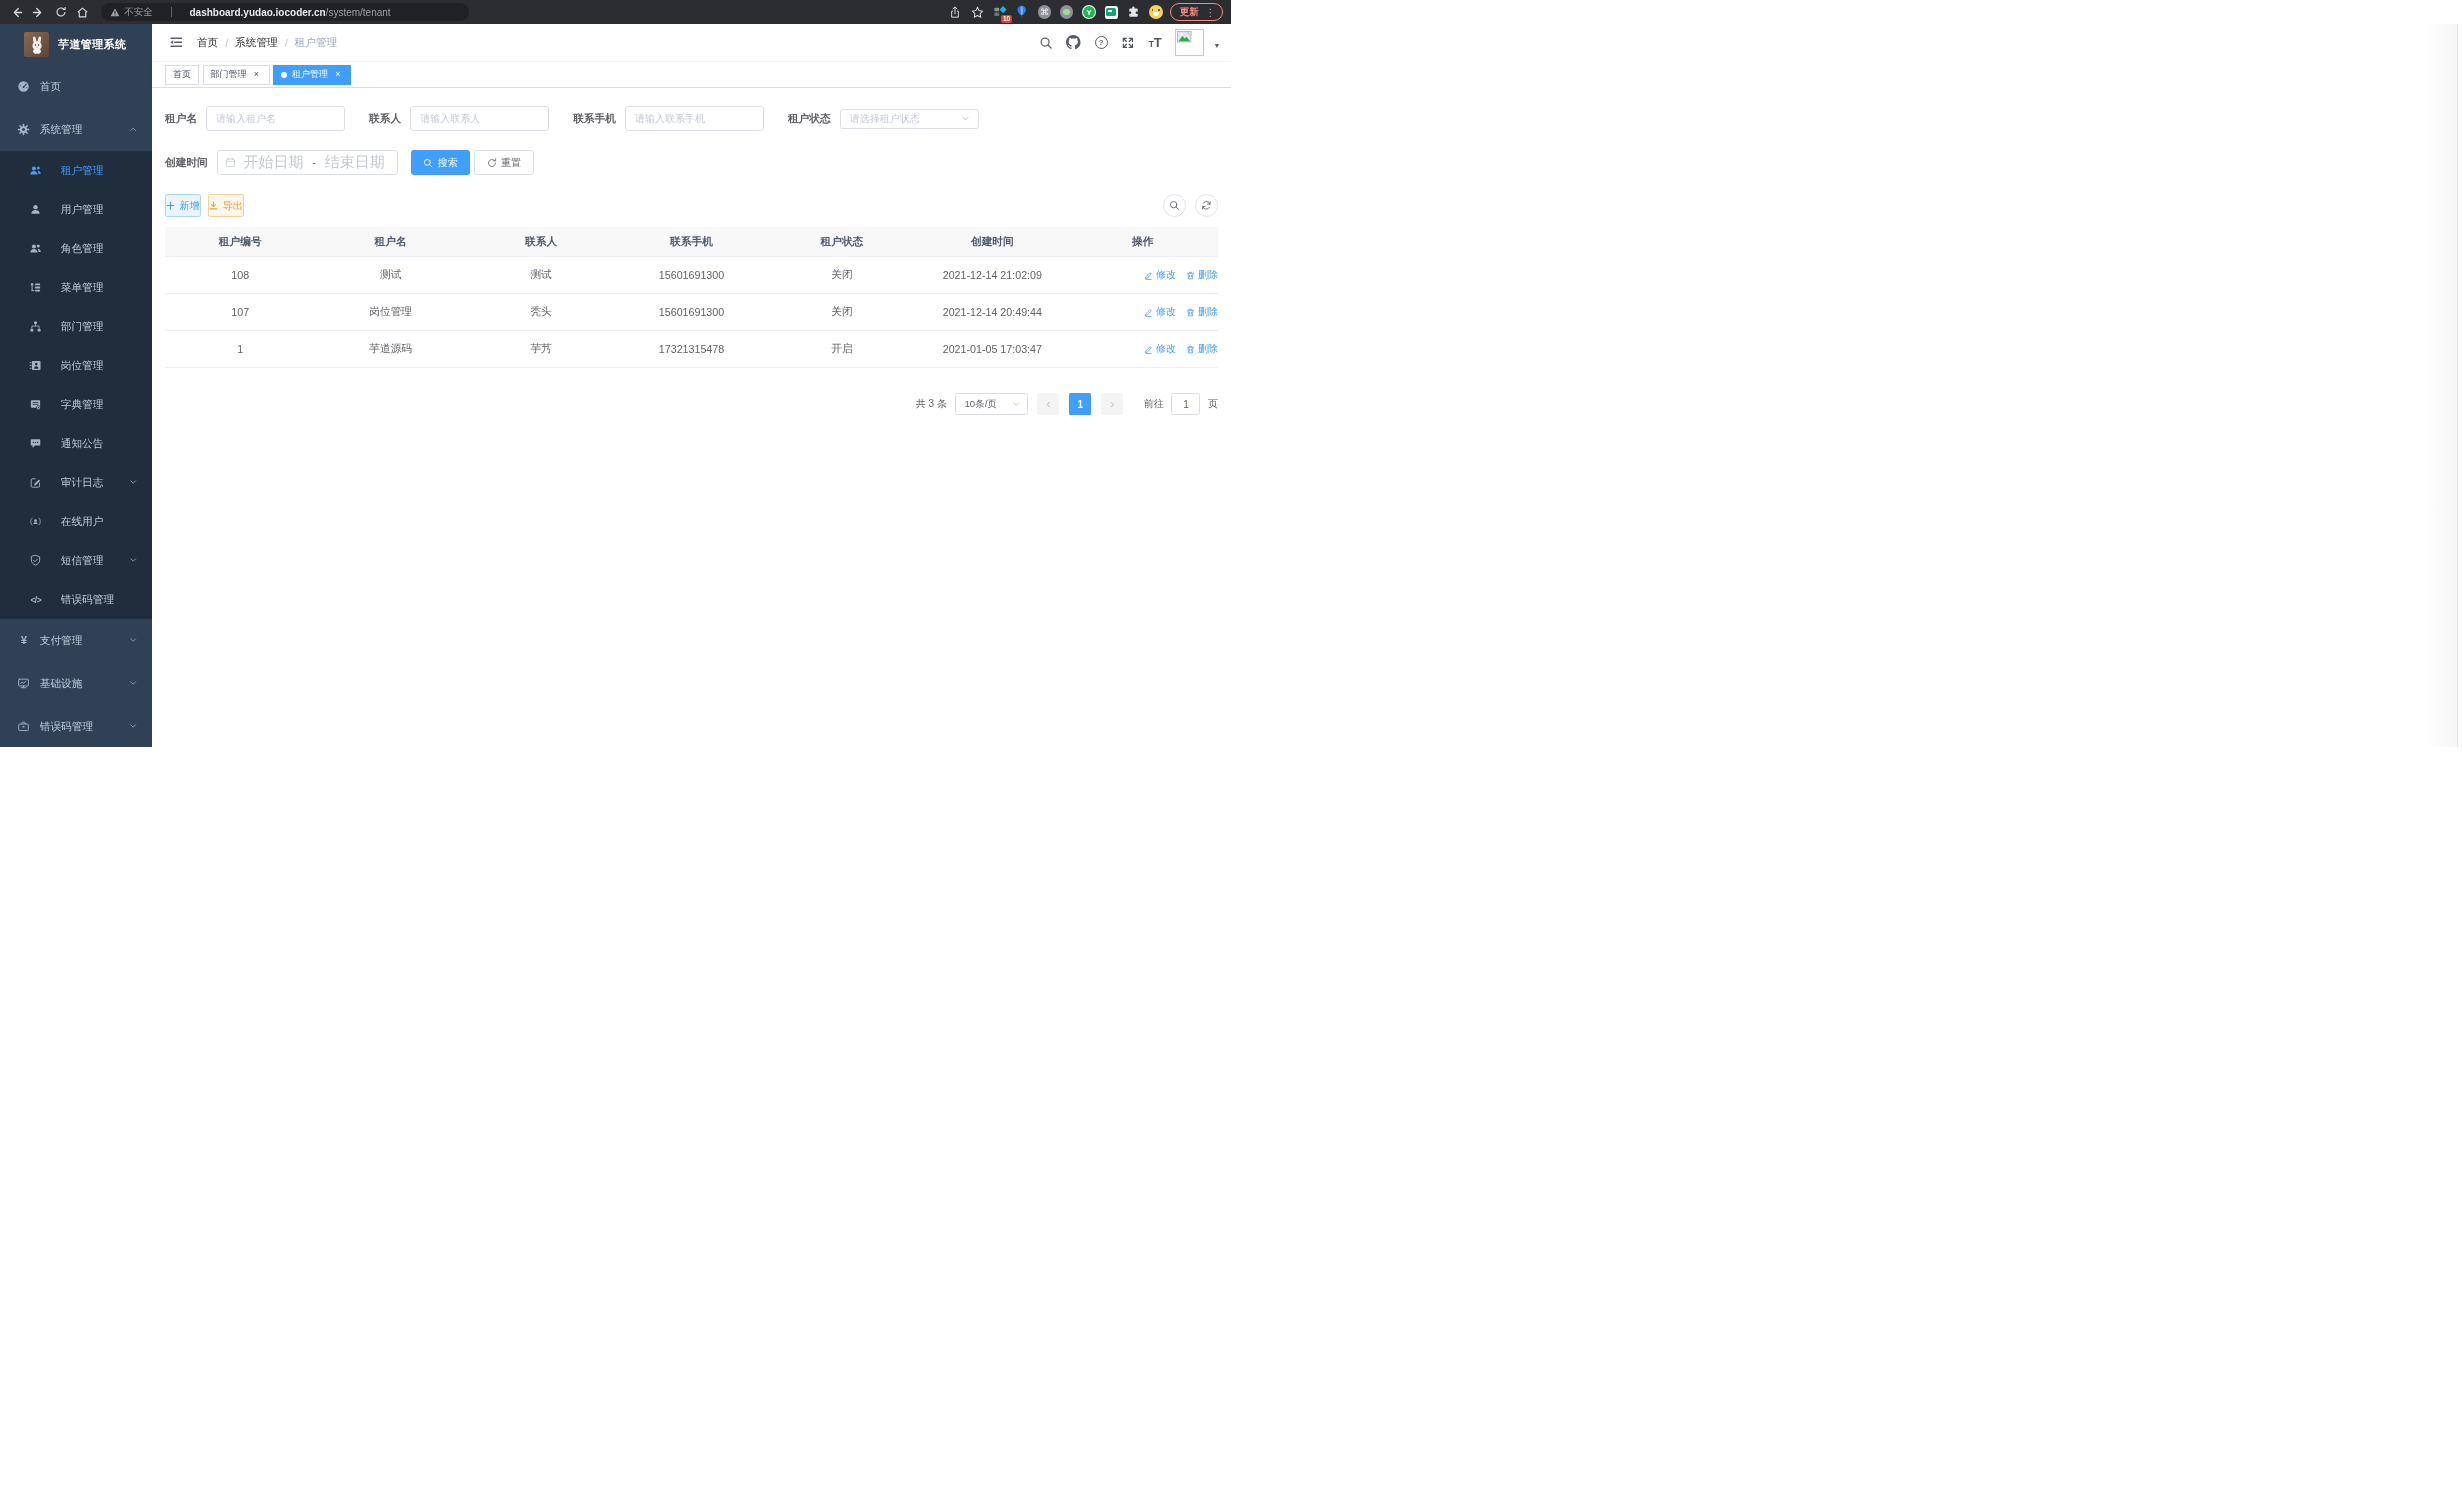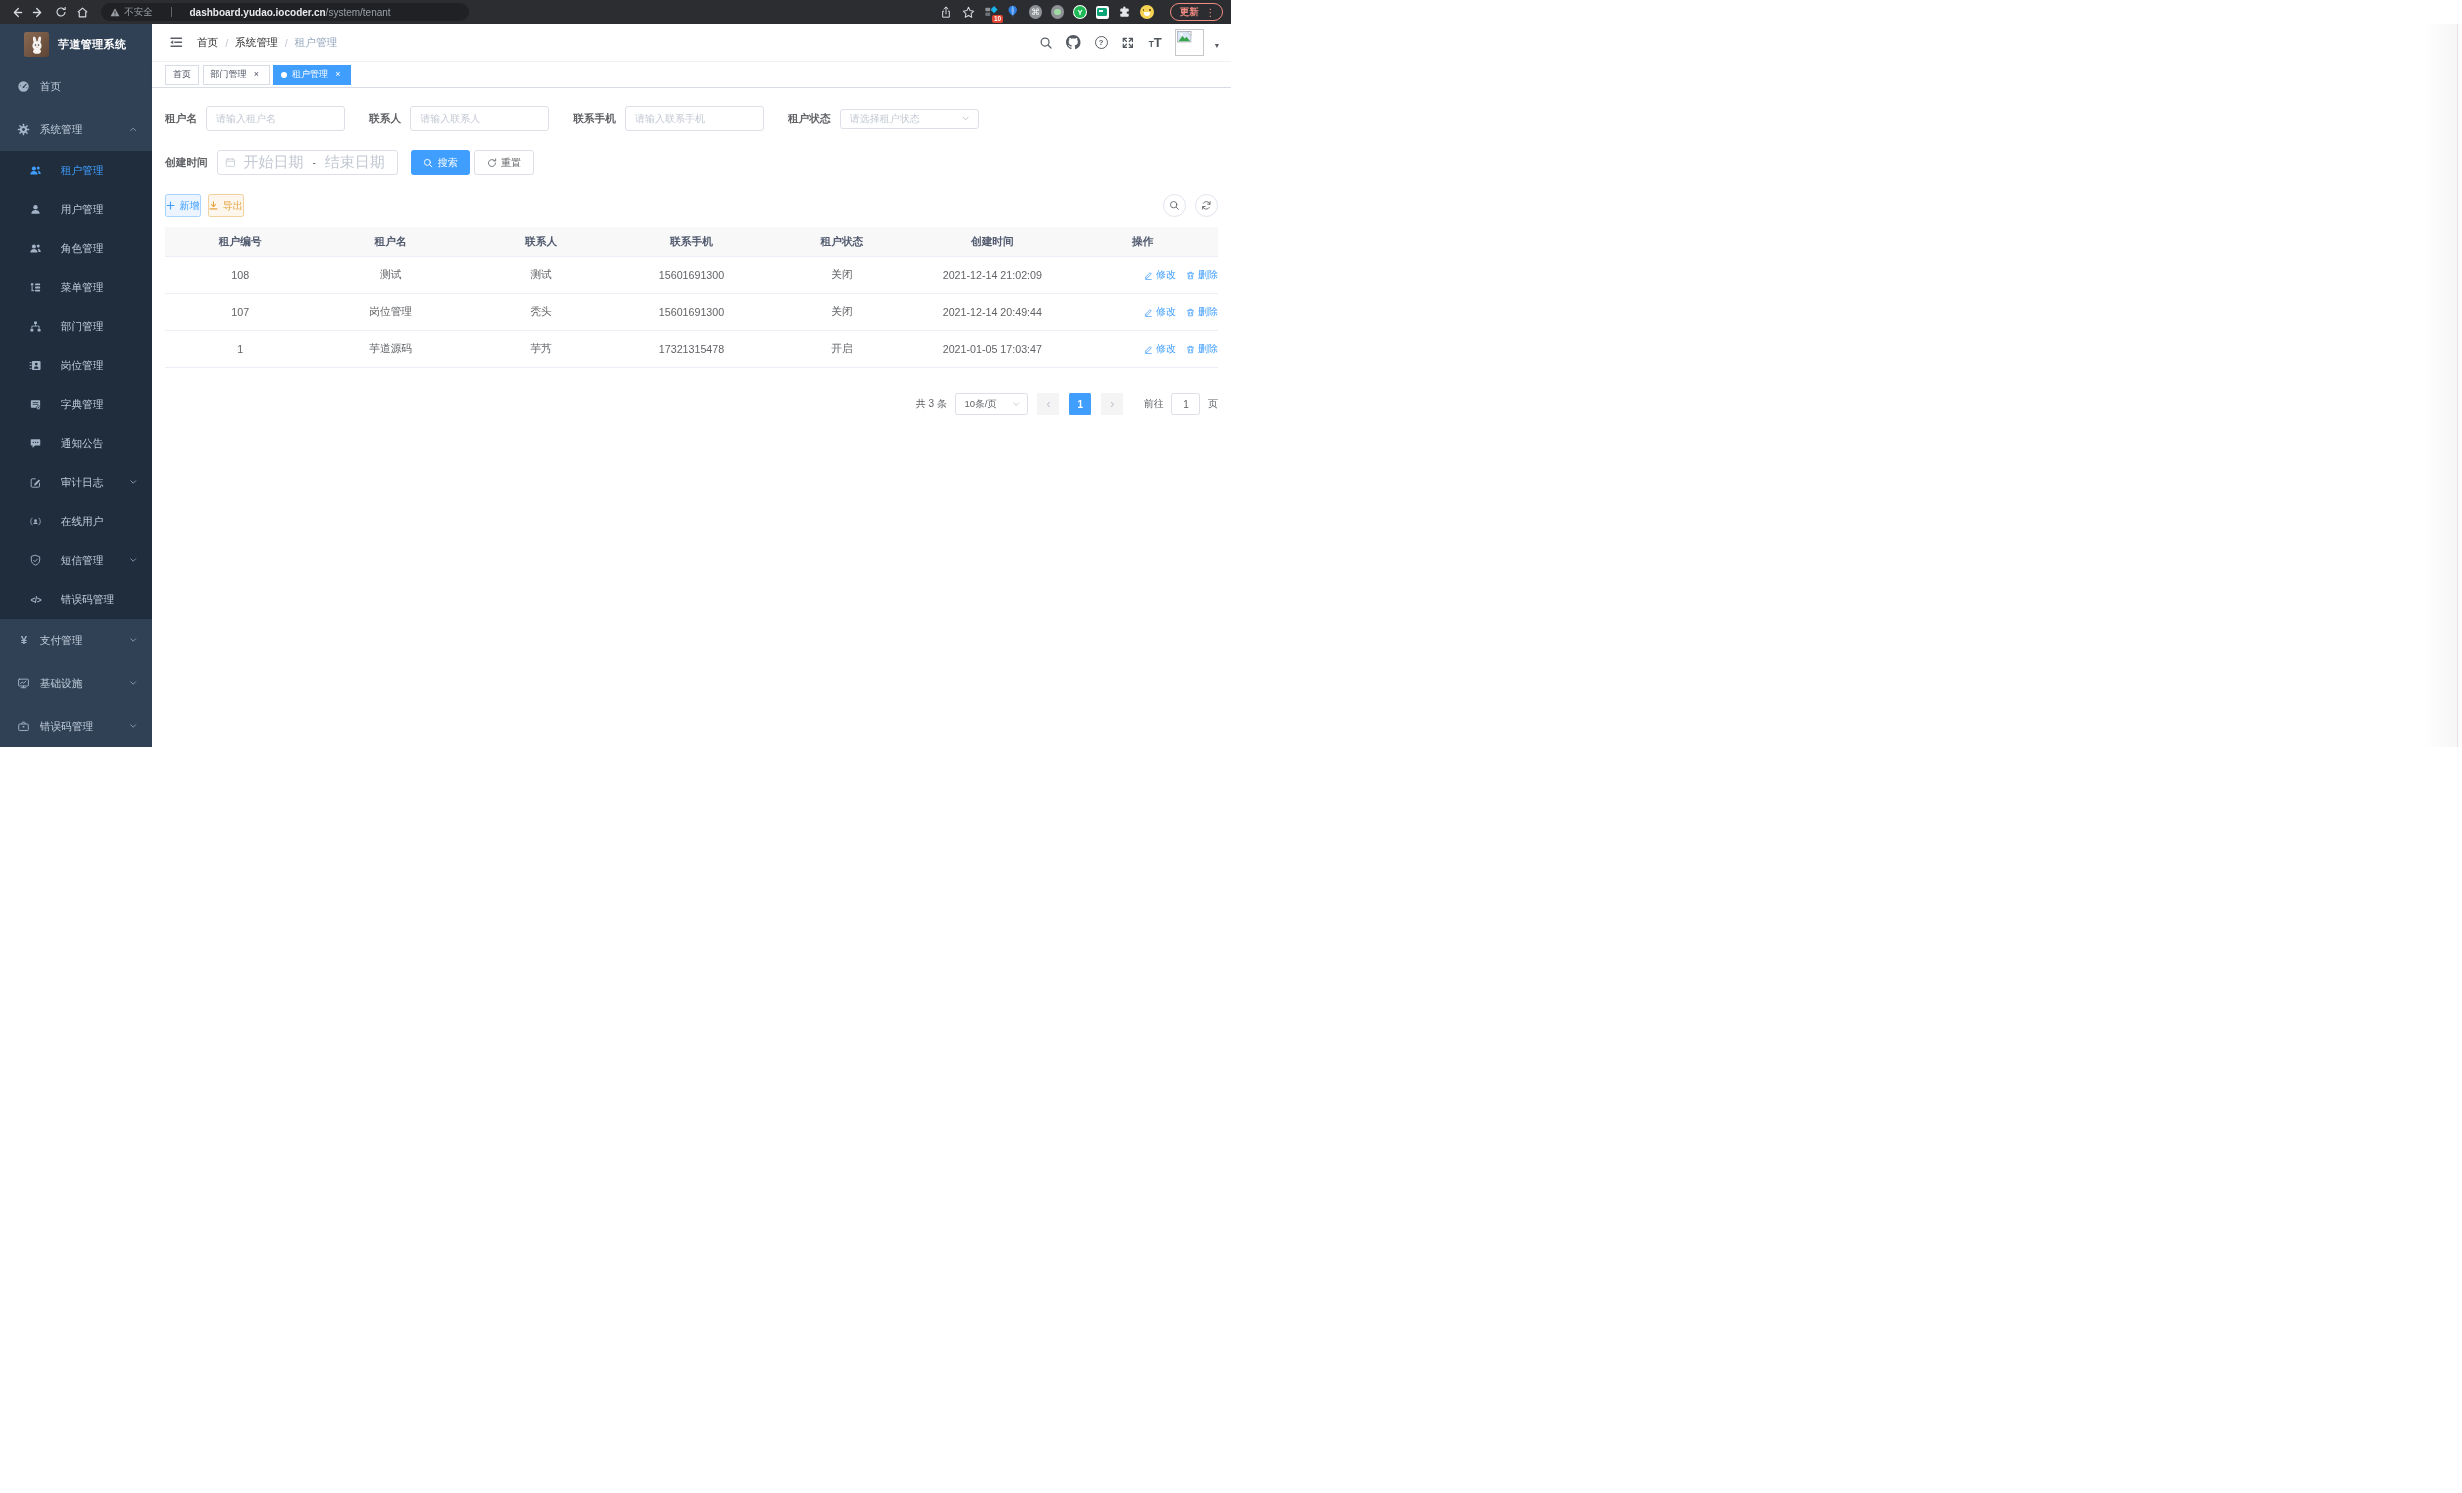--- a/index.html
+++ b/index.html
@@ -24,21 +24,21 @@
   .rec-dot{width:6.9px;height:6.9px;border-radius:50%;background:#9fd9a3}
   .y-circle{width:14.5px;height:14.5px;border-radius:50%;background:#fff;display:flex;align-items:center;justify-content:center}
   .y-inner{width:12px;height:12px;border-radius:50%;background:#1db954;color:#fff;font-size:7.6px;font-weight:700;display:flex;align-items:center;justify-content:center}
   .chat-sq{width:13px;height:13px;border-radius:2.3px;background:#fff;display:flex;align-items:center;justify-content:center}
   .chat-in{width:10px;height:8.4px;border-radius:1.5px;background:#0ca678;position:relative}
   .chat-in:after{content:"";position:absolute;left:1.9px;top:2.3px;width:3.8px;height:1.5px;background:#fff}
   .emoji-c{width:14.5px;height:14.5px;border-radius:50%;background:#f7d354;position:relative}
   .emoji-c .e1,.emoji-c .e2{position:absolute;top:3.8px;width:1.9px;height:2.7px;border-radius:50%;background:#5b4a16}
   .emoji-c .e1{left:3px}.emoji-c .e2{right:3px}
   .emoji-c .m{position:absolute;left:4.2px;top:7.6px;width:6px;height:3.8px;border-radius:0 0 6px 6px;background:#fff}
-  .update-pill{height:18px;border:1.1px solid #f28b82;border-radius:10px;display:flex;align-items:center;gap:6.9px;padding:0 6.9px 0 9px;color:#f28b82;font-size:9.5px;font-weight:700;cursor:pointer;margin-left:9px}
+  .update-pill{height:18px;border:1.1px solid #f28b82;border-radius:10px;display:flex;align-items:center;gap:6.9px;padding:0 6.9px 0 9px;color:#f28b82;font-size:9.5px;font-weight:700;cursor:pointer;margin-left:0}
   .update-pill .dots{font-size:10px;font-weight:400}
 
   
   .app{display:flex;height:723px;position:relative}
 
   
   .sidebar{width:152px;background:#304156;flex-shrink:0;color:#bfcbd9;overflow:hidden}
   .logo-row{height:41px;display:flex;align-items:center;padding-left:24px;gap:9px;cursor:pointer}
   .logo-img{width:25px;height:25px;border-radius:2.3px;background:linear-gradient(135deg,#8a6a52,#5d4436);display:flex;align-items:center;justify-content:center;overflow:hidden}
   .logo-title{color:#fff;font-weight:700;font-size:11px;letter-spacing:0.4px}

